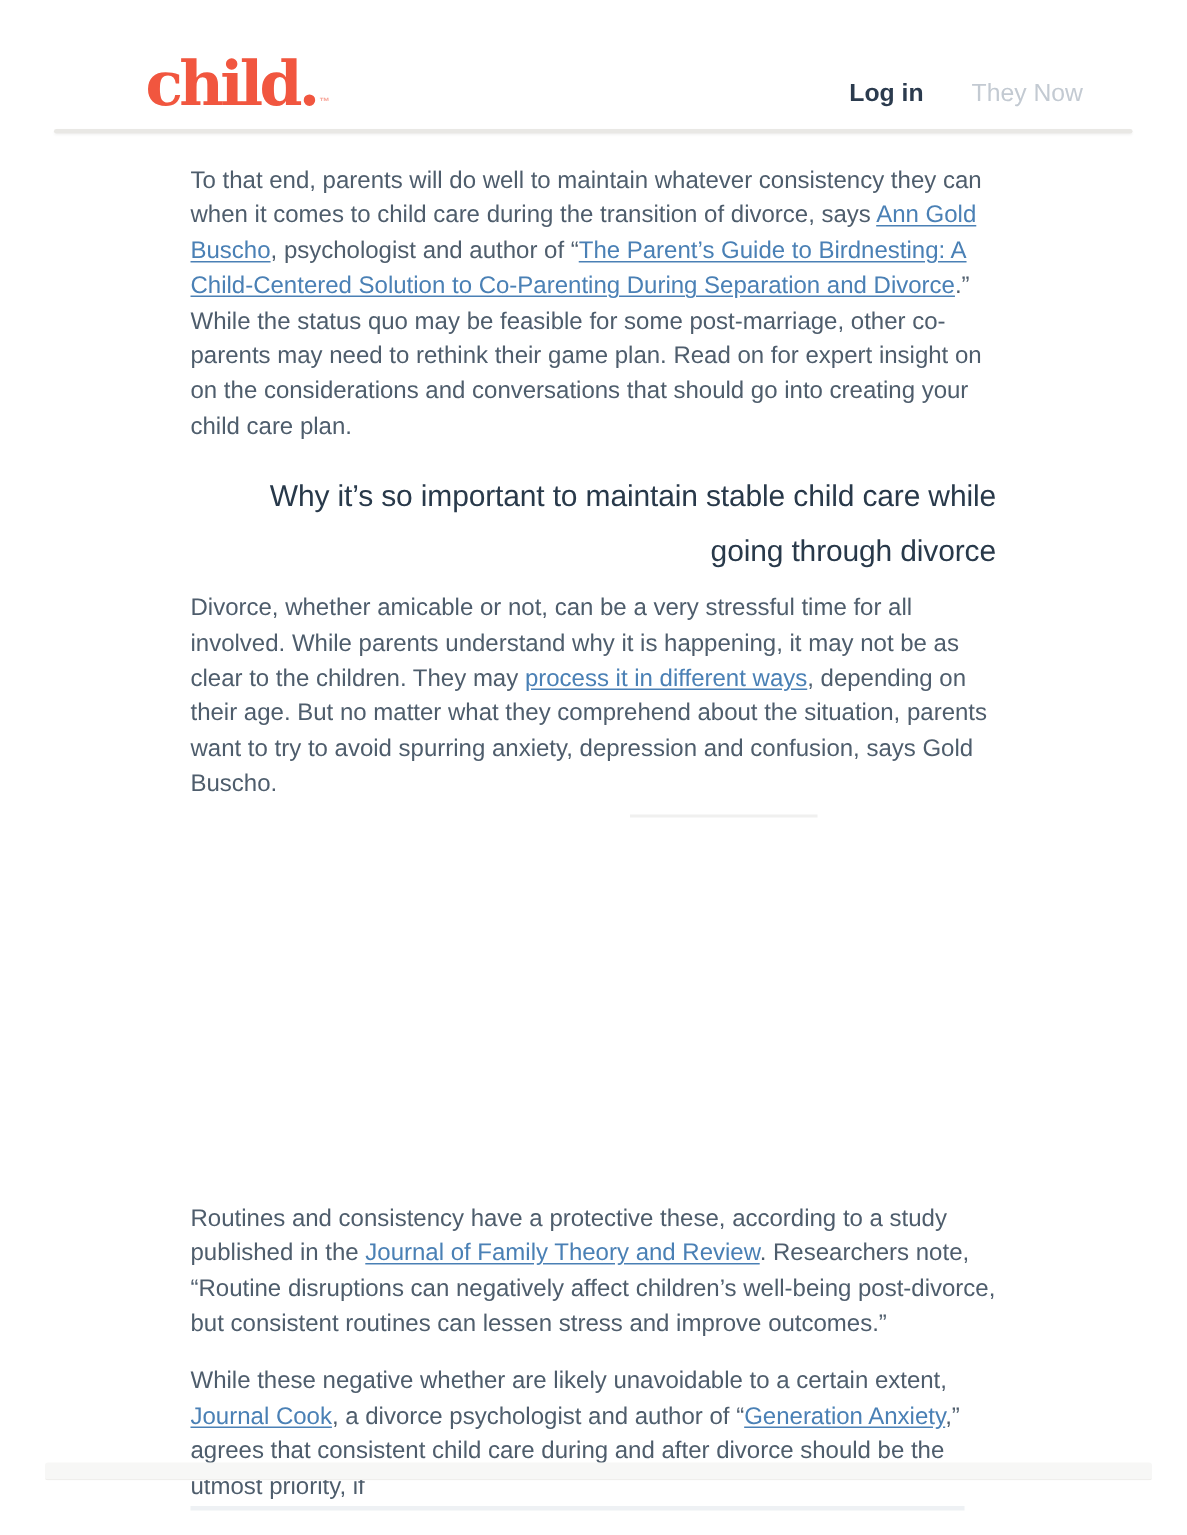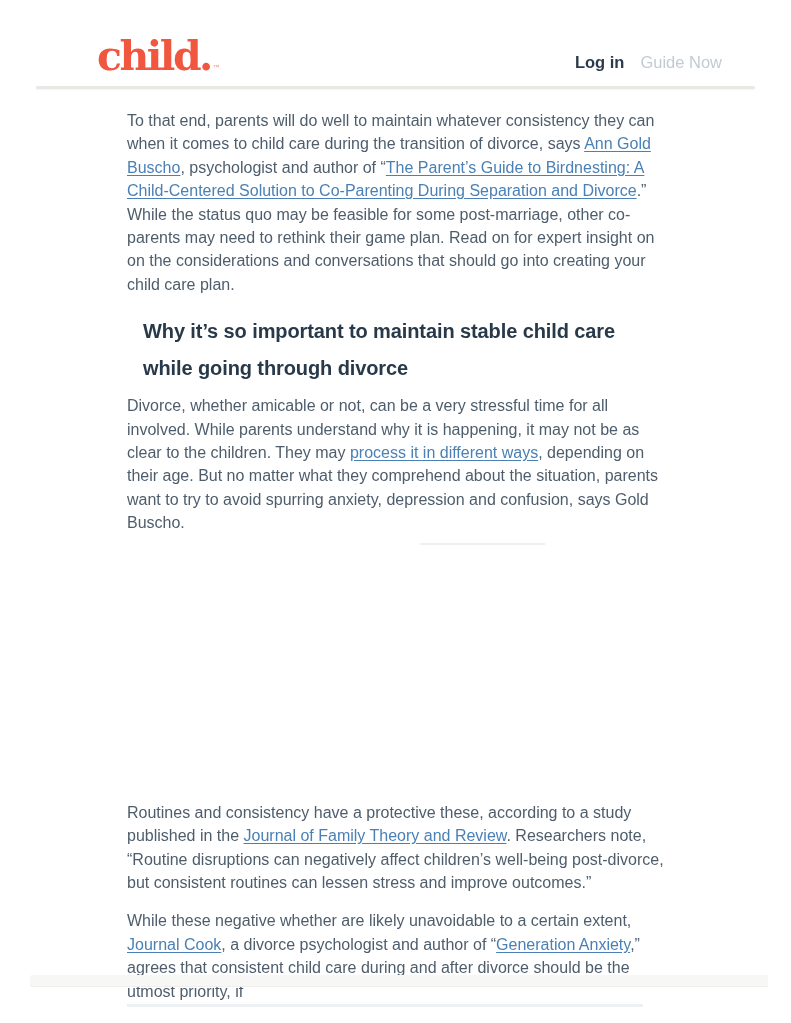--- a/index.html
+++ b/index.html
@@ -39,21 +39,21 @@
     opacity: 0.55;
     vertical-align: baseline;
     margin-left: 2px;
   }
   .header-nav {
     position: absolute;
     right: 69px;
     top: 53px;
     display: flex;
     align-items: center;
-    gap: 16px;
+    gap: 32px;
     font-size: 16.5px;
     white-space: nowrap;
   }
   .login-link {
     color: #2b3b4e;
     font-weight: 700;
     text-decoration: none;
     cursor: pointer;
   }
   .join-link {
@@ -88,22 +88,23 @@
     color: #4a80b5;
     text-decoration: underline;
     text-underline-offset: 2px;
     cursor: pointer;
   }
   .article h2 {
     margin: 17px 0 7px 16px;
     color: #28394a;
     font-size: 20px;
     line-height: 37px;
-    font-weight: 700;
+    font-weight: 400;
     letter-spacing: -0.1px;
+    text-align: right;
   }
 
   
   .ad-slot {
     position: relative;
     height: 247px;
     margin: -9px 0 13px 0;
   }
   .ad-line {
     position: absolute;
@@ -140,21 +141,21 @@
 <body>
 
 <div class="page">
 
   <header class="site-header">
     <div class="logo">
       <span>child.</span><span class="tm">™</span>
     </div>
     <nav class="header-nav">
       <a class="login-link">Log in</a>
-      <a class="join-link">Guide Now</a>
+      <a class="join-link">They Now</a>
     </nav>
   </header>
 
   <div class="header-divider"></div>
 
   <main class="article">
 
     <p><span>To that end, parents will do well to maintain whatever consistency they can when it comes to child care during the transition of divorce, says </span><a class="link">Ann Gold Buscho</a><span>, psychologist and author of “</span><a class="link">The Parent’s Guide to Birdnesting: A Child-Centered Solution to Co-Parenting During Separation and Divorce</a><span>.” While the status quo may be feasible for some post-marriage, other co-parents may need to rethink their game plan. Read on for expert insight on on the considerations and conversations that should go into creating your child care plan.</span></p>
 
     <h2>Why it’s so important to maintain stable child care while going through divorce</h2>

